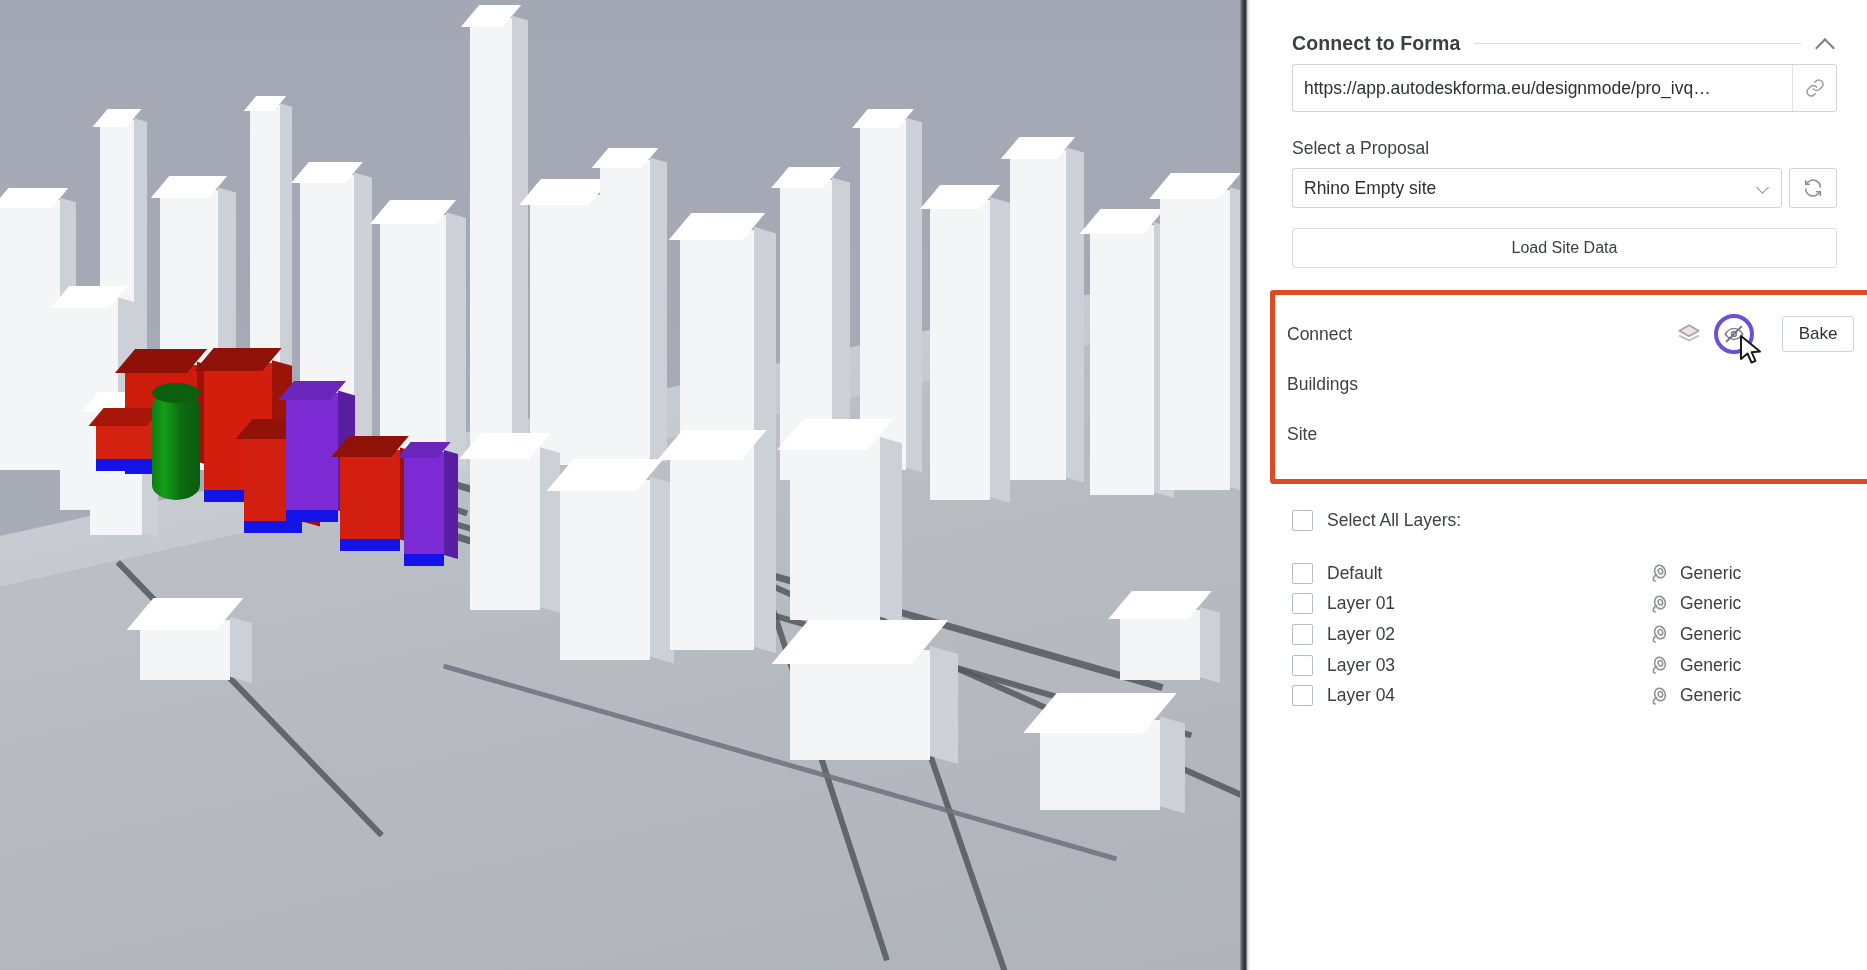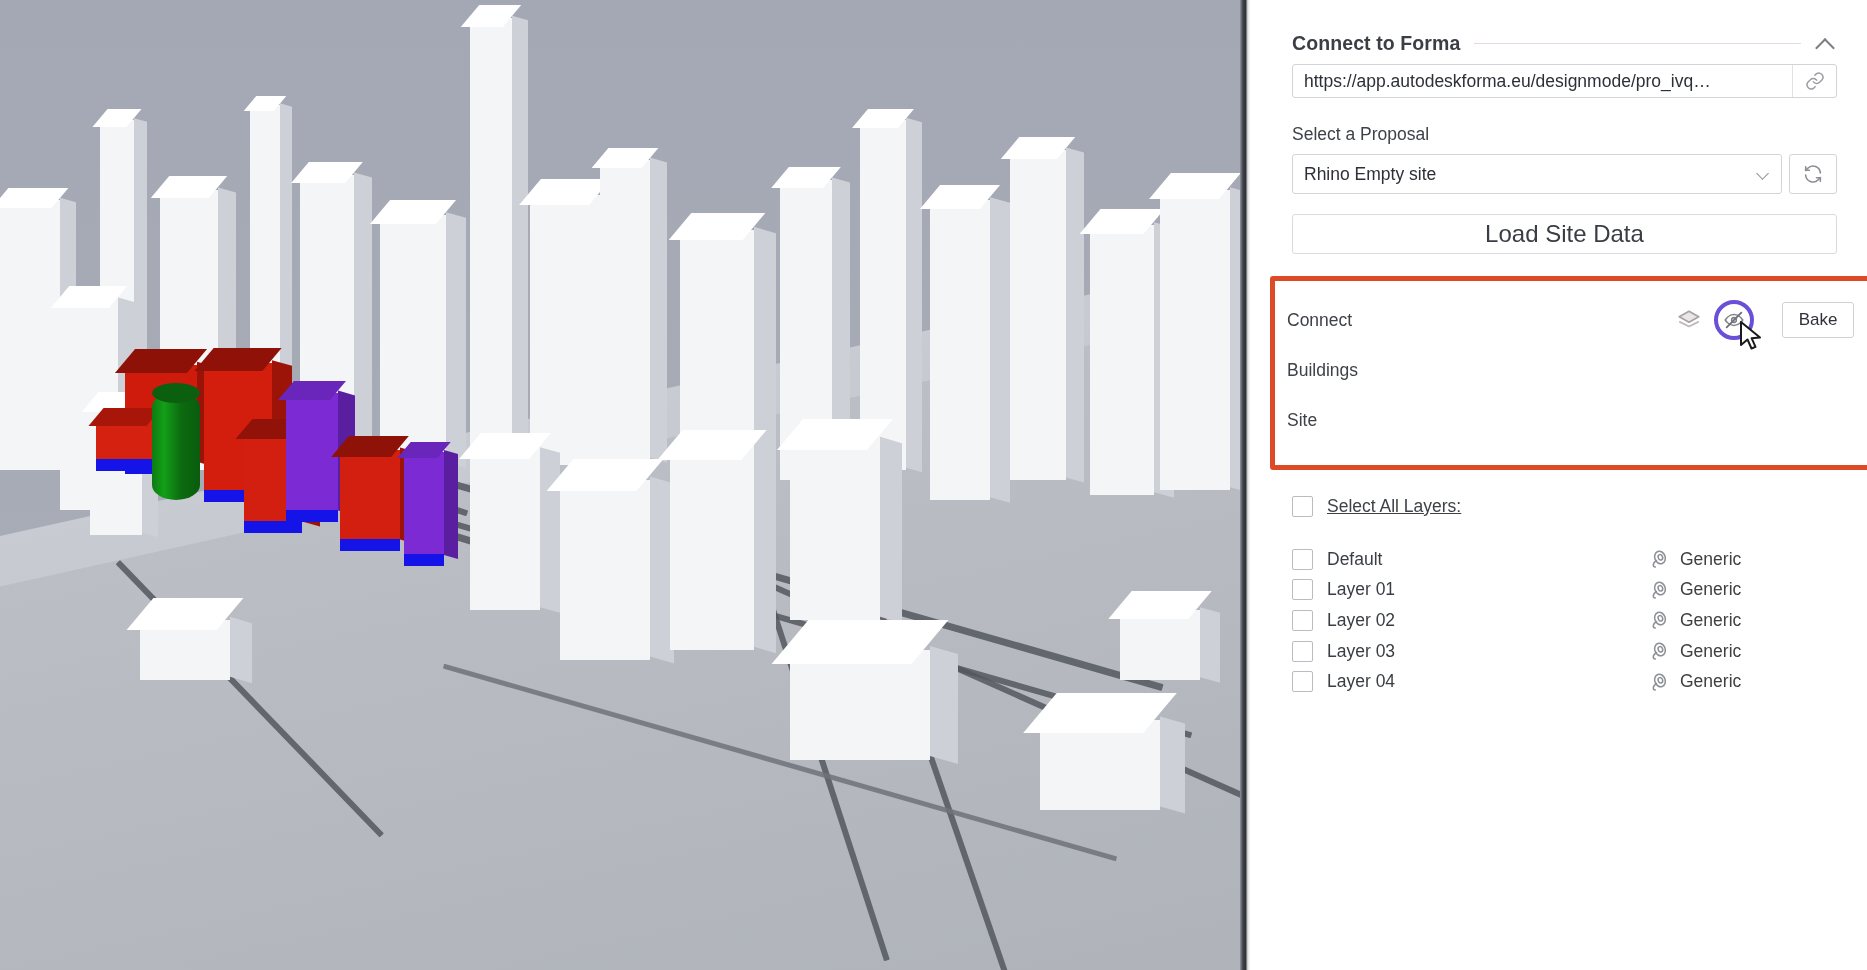--- a/index.html
+++ b/index.html
@@ -108,21 +108,21 @@
   }
   .row-label .lab { font-size: 17.5px; color: #3e4248; white-space: nowrap; }
   .row-label .hint {
     font-size: 17.5px; color: #b9bcc2; white-space: nowrap;
     overflow: hidden; text-overflow: ellipsis;
   }
 
   .input-wrap {
     margin-top: 9px;
     display: flex; align-items: stretch;
-    height: 34px;
+    height: 48px;
     border: 1px solid #d2d4d8;
     border-radius: 3px;
     background:#fff;
   }
   .input-wrap .val {
     flex: 1 1 auto;
     display:flex; align-items:center;
     padding: 0 11px;
     font-size: 17.5px; color: #2d3036;
     white-space: nowrap; overflow: hidden;
@@ -155,21 +155,21 @@
     flex: 0 0 48px; height:40px;
     border:1px solid #d2d4d8; border-radius:3px; background:#fff;
     display:flex;align-items:center;justify-content:center;
   }
 
   .wide-btn {
     margin-top: 20px;
     height: 40px;
     border: 1px solid #d9dbdf; border-radius: 3px; background:#fff;
     display:flex; align-items:center; justify-content:center;
-    font-size: 24px; color: #3a3e44;
+    font-size: 16px; color: #3a3e44;
   }
 
   
   .hl-box {
     position: relative;
     margin-top: 22px;
     margin-left: 20px;
     margin-right: -8px;
     border: 5px solid #dd4b26;
     border-radius: 3px;
@@ -210,21 +210,21 @@
   
   .checkrow {
     display:flex; align-items:center; gap: 14px;
     height: 31px;
   }
   .cbox {
     width: 21px; height: 21px;
     border: 1.6px solid #b9bcc2; border-radius: 2px; background:#fff;
     flex: 0 0 21px;
   }
-  .checkrow .ctext { font-size: 17.5px; color: #3e4248; text-decoration: underline; }
+  .checkrow .ctext { font-size: 17.5px; color: #3e4248; }
   .checkrow .ltext { font-size: 17.5px; color: #3a3e44; }
   .checkrow .right {
     margin-left: auto;
     display:flex; align-items:center; gap: 9px;
     width: 190px;
   }
   .checkrow .gen { font-size: 17.5px; color: #404040; }
 
   .layers-list { margin-top: 22px; }
   .layers-list .checkrow { height: 30.6px; }

